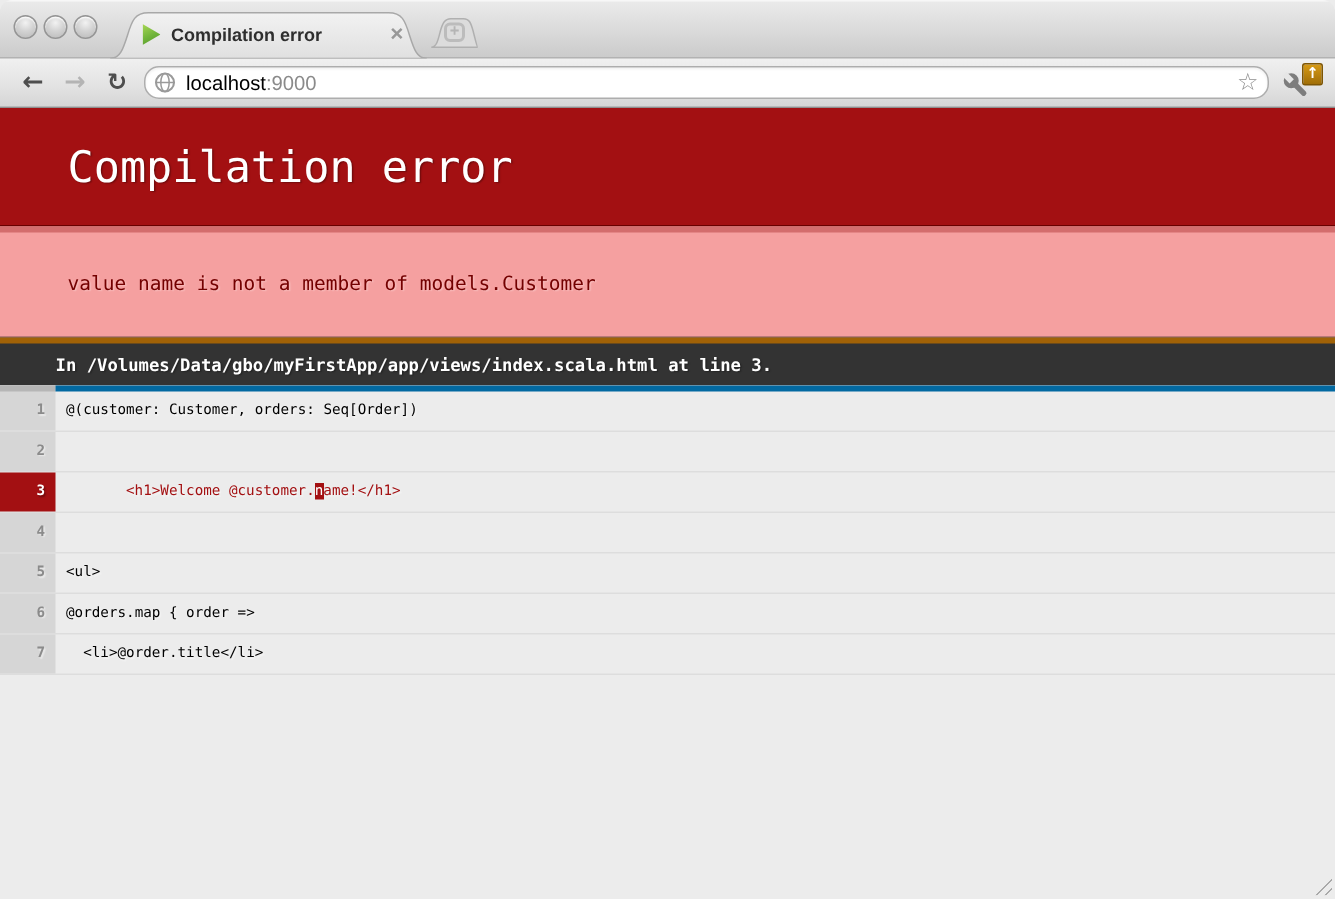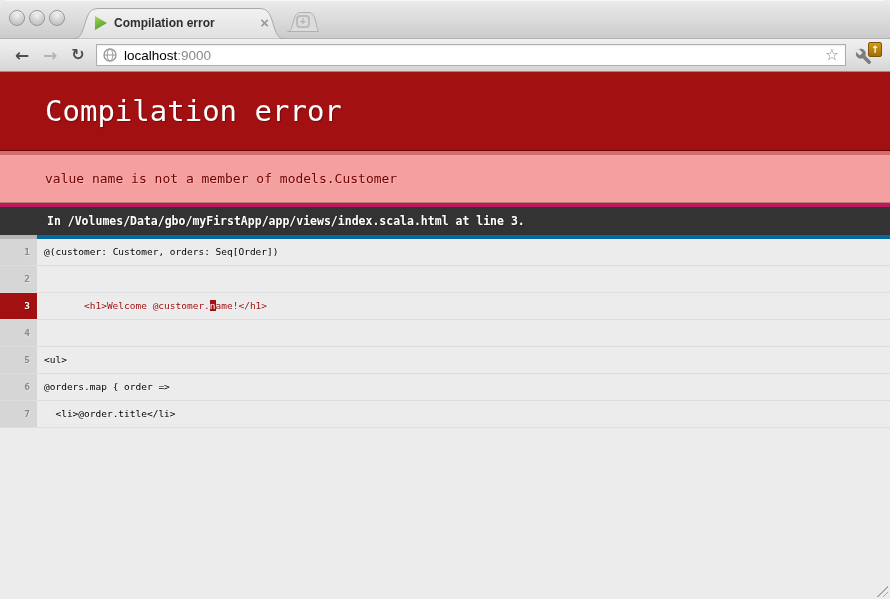--- a/index.html
+++ b/index.html
@@ -70,21 +70,21 @@
     width: 24px; height: 24px; text-align: center; line-height: 24px;
     font-size: 17px; font-weight: bold; color: #4e4e4e;
     background: transparent; border: none; padding: 0; margin: 0 2px;
     font-family: "DejaVu Sans", sans-serif;
   }
   .nav-btn.disabled { color: #b4b4b4; }
   .nav-btn.reload { font-size: 16px; margin-right: 6px; }
   .omnibox {
     flex: 1; height: 20px;
     background: #ffffff;
-    border: 1px solid #adadad; border-radius: 0;
+    border: 1px solid #adadad; border-radius: 10px;
     display: flex; align-items: center;
     box-shadow: inset 0 1px 2px rgba(0,0,0,.07);
     padding: 0 6px;
   }
   .omnibox .globe { margin-right: 7px; flex: 0 0 auto; display: flex; }
   .url-text { flex: 1; font-size: 13.5px; color: #000; white-space: nowrap; }
   .url-text .port { color: #8a8a8a; }
   .omnibox .star { flex: 0 0 auto; font-size: 16px; color: #8f8f8f; line-height: 18px; font-family: "DejaVu Sans", sans-serif; }
   .wrench-btn { width: 30px; height: 26px; margin-left: 6px; position: relative; }
   .wrench-btn svg { position: absolute; left: 1px; top: 4px; }
@@ -103,27 +103,27 @@
   .page-title {
     margin: 0; background: #A31012; color: #fff;
     padding: 21px 45px; font-size: 29px; font-weight: normal;
     text-shadow: 1px 1px 1px rgba(0,0,0,.3);
     border-bottom: 1px solid #690000;
     line-height: 36px;
   }
   .detail {
     margin: 0; background: #F5A0A0; color: #730000;
     border-top: 4px solid #D36D6D; border-bottom: 1px solid #BA7A7A;
-    padding: 15px 45px; font-size: 13px; line-height: 17px;
+    padding: 26px 45px; font-size: 13px; line-height: 17px;
     text-shadow: 1px 1px 1px rgba(255,255,255,.3);
   }
   .location {
     margin: 0; background: #333333; color: #fff;
-    border-top: 4px solid #be185d;
-    padding: 7px 47px; font-size: 11.5px; font-weight: bold;
+    border-top: 4px solid #a16207;
+    padding: 7px 37px; font-size: 11.5px; font-weight: bold;
     text-shadow: 1px 1px 1px rgba(0,0,0,.3);
     line-height: 14px;
   }
   .code-listing { background: #ECECEC; }
   .code-row { display: flex; font-size: 9.5px; line-height: 16px; border-bottom: 1px solid #DDDDDD; text-shadow: 1px 1px 1px rgba(255,255,255,.5); }
   .code-row .num {
     flex: 0 0 30px; width: 30px; text-align: right;
     background: #D6D6D6; color: #8B8B8B; font-weight: bold;
     padding: 5px 7px 5px 0;
   }

